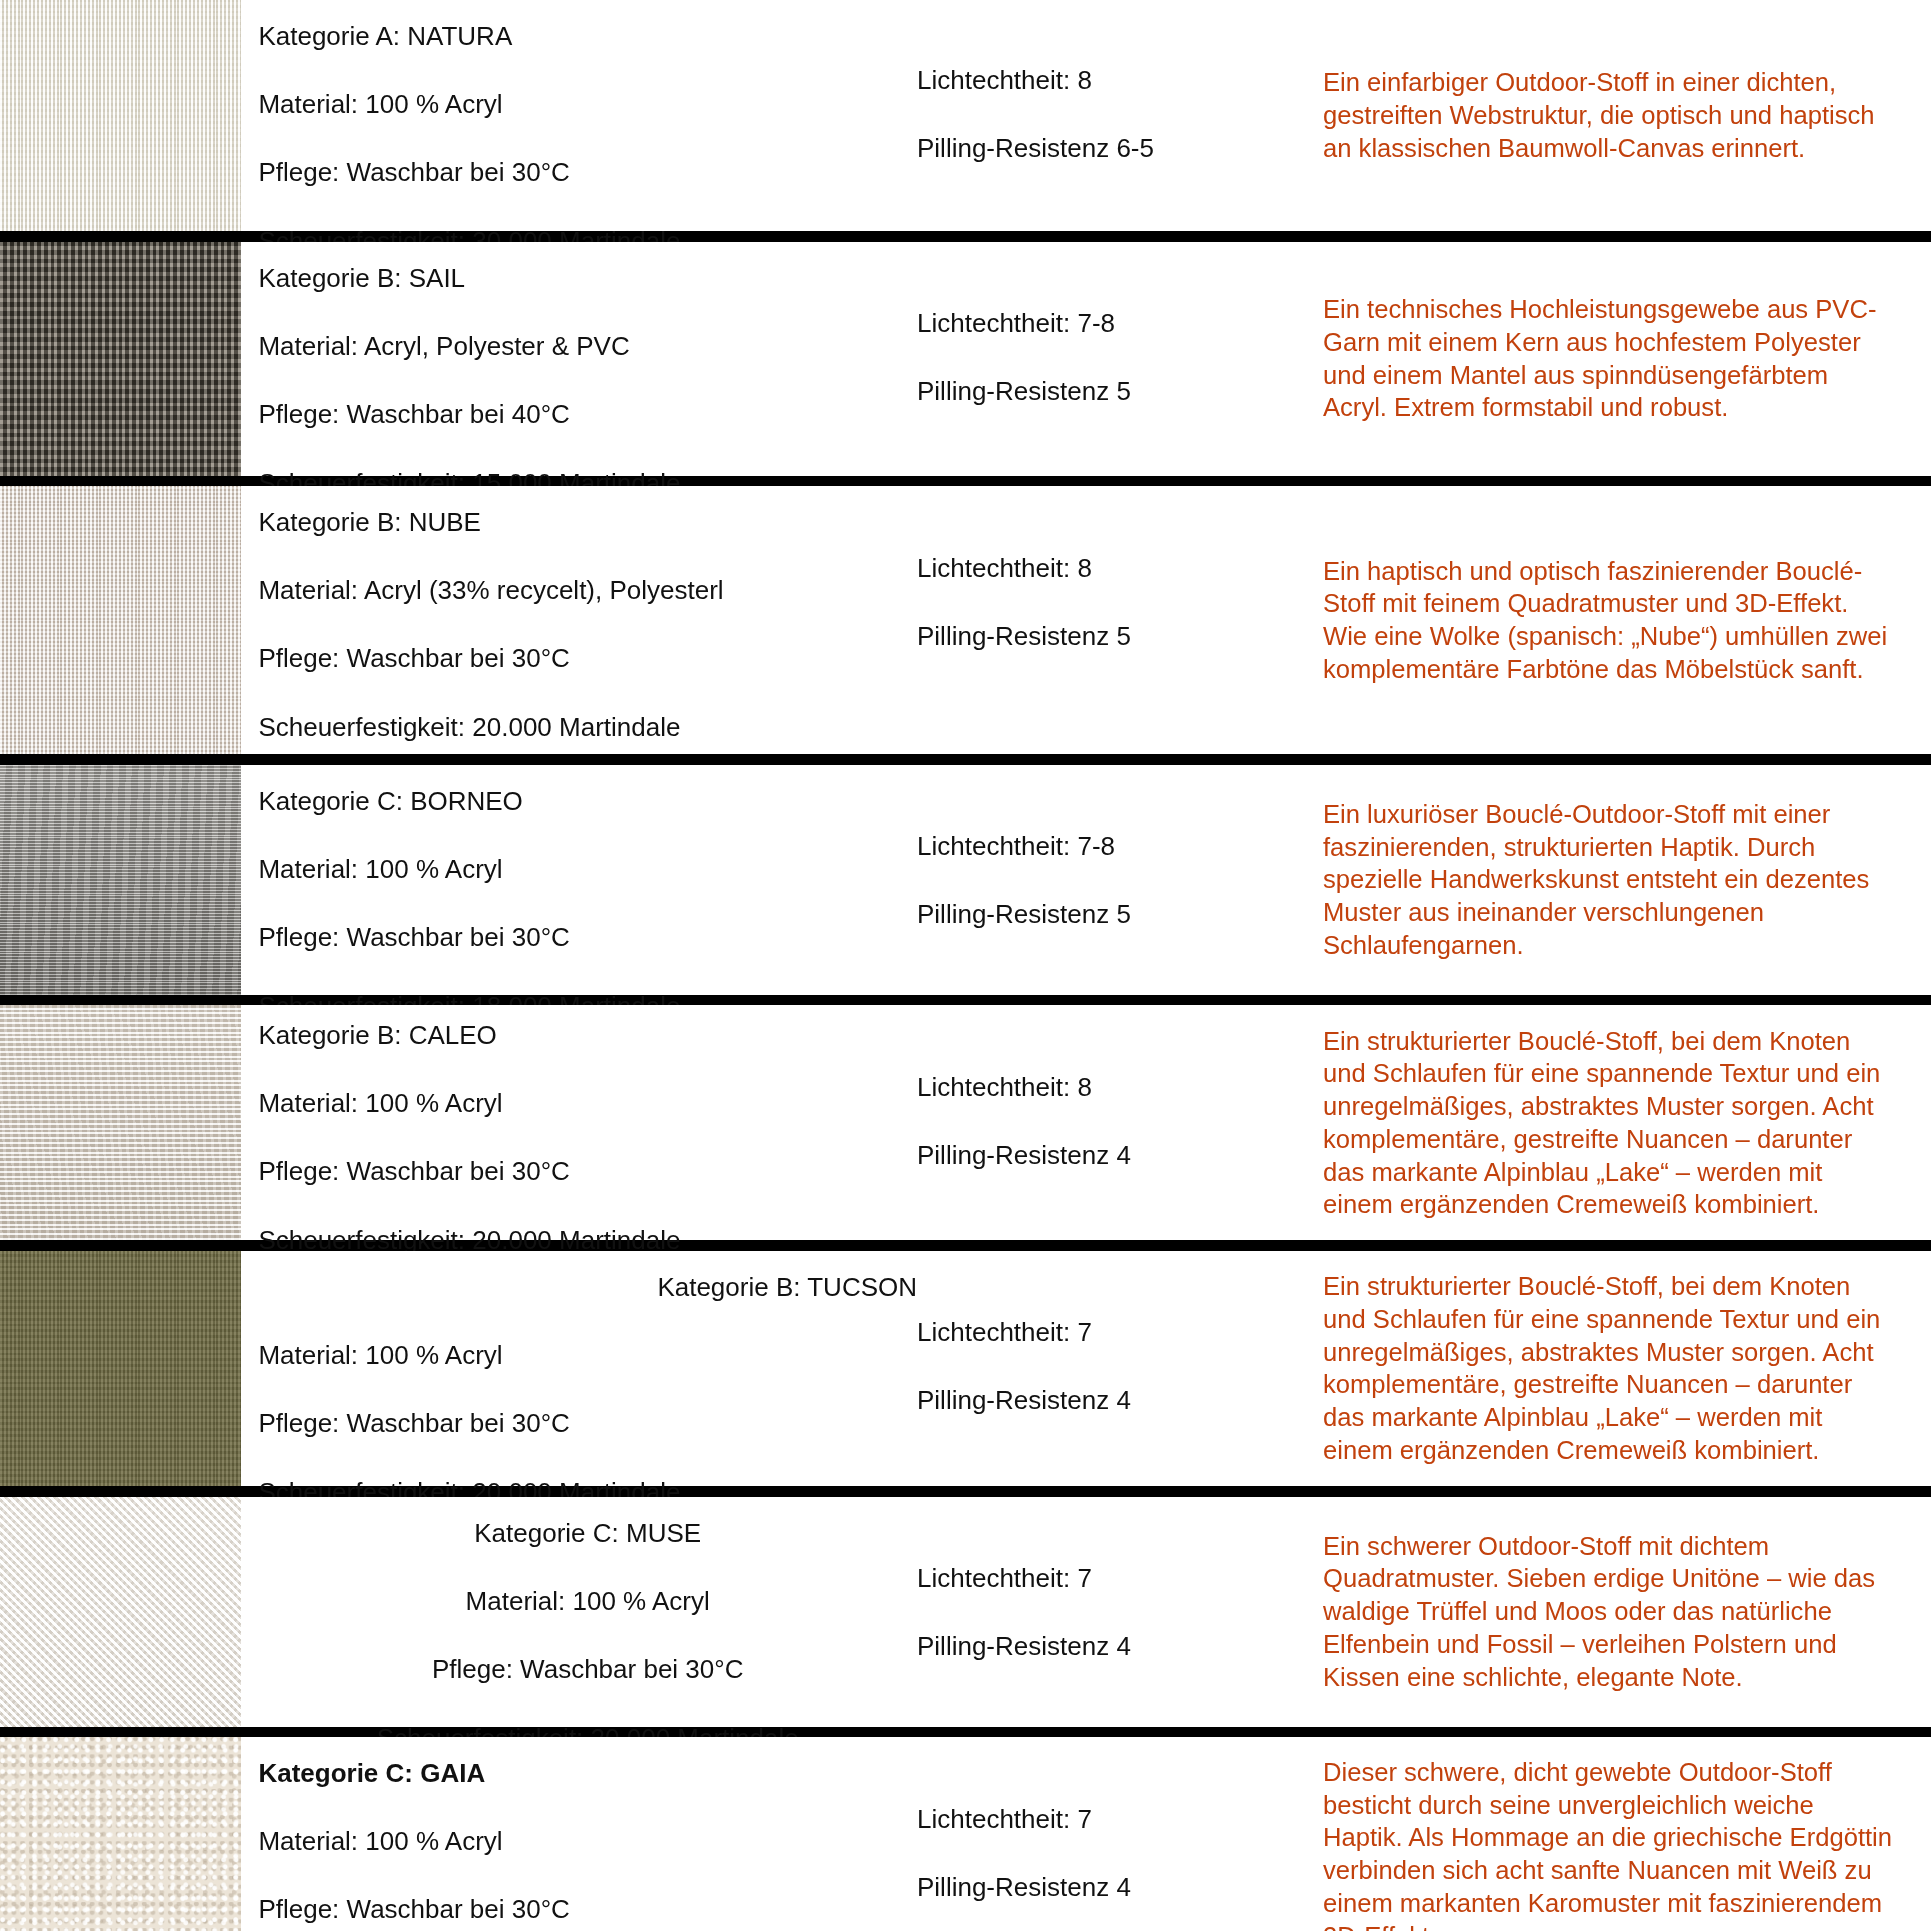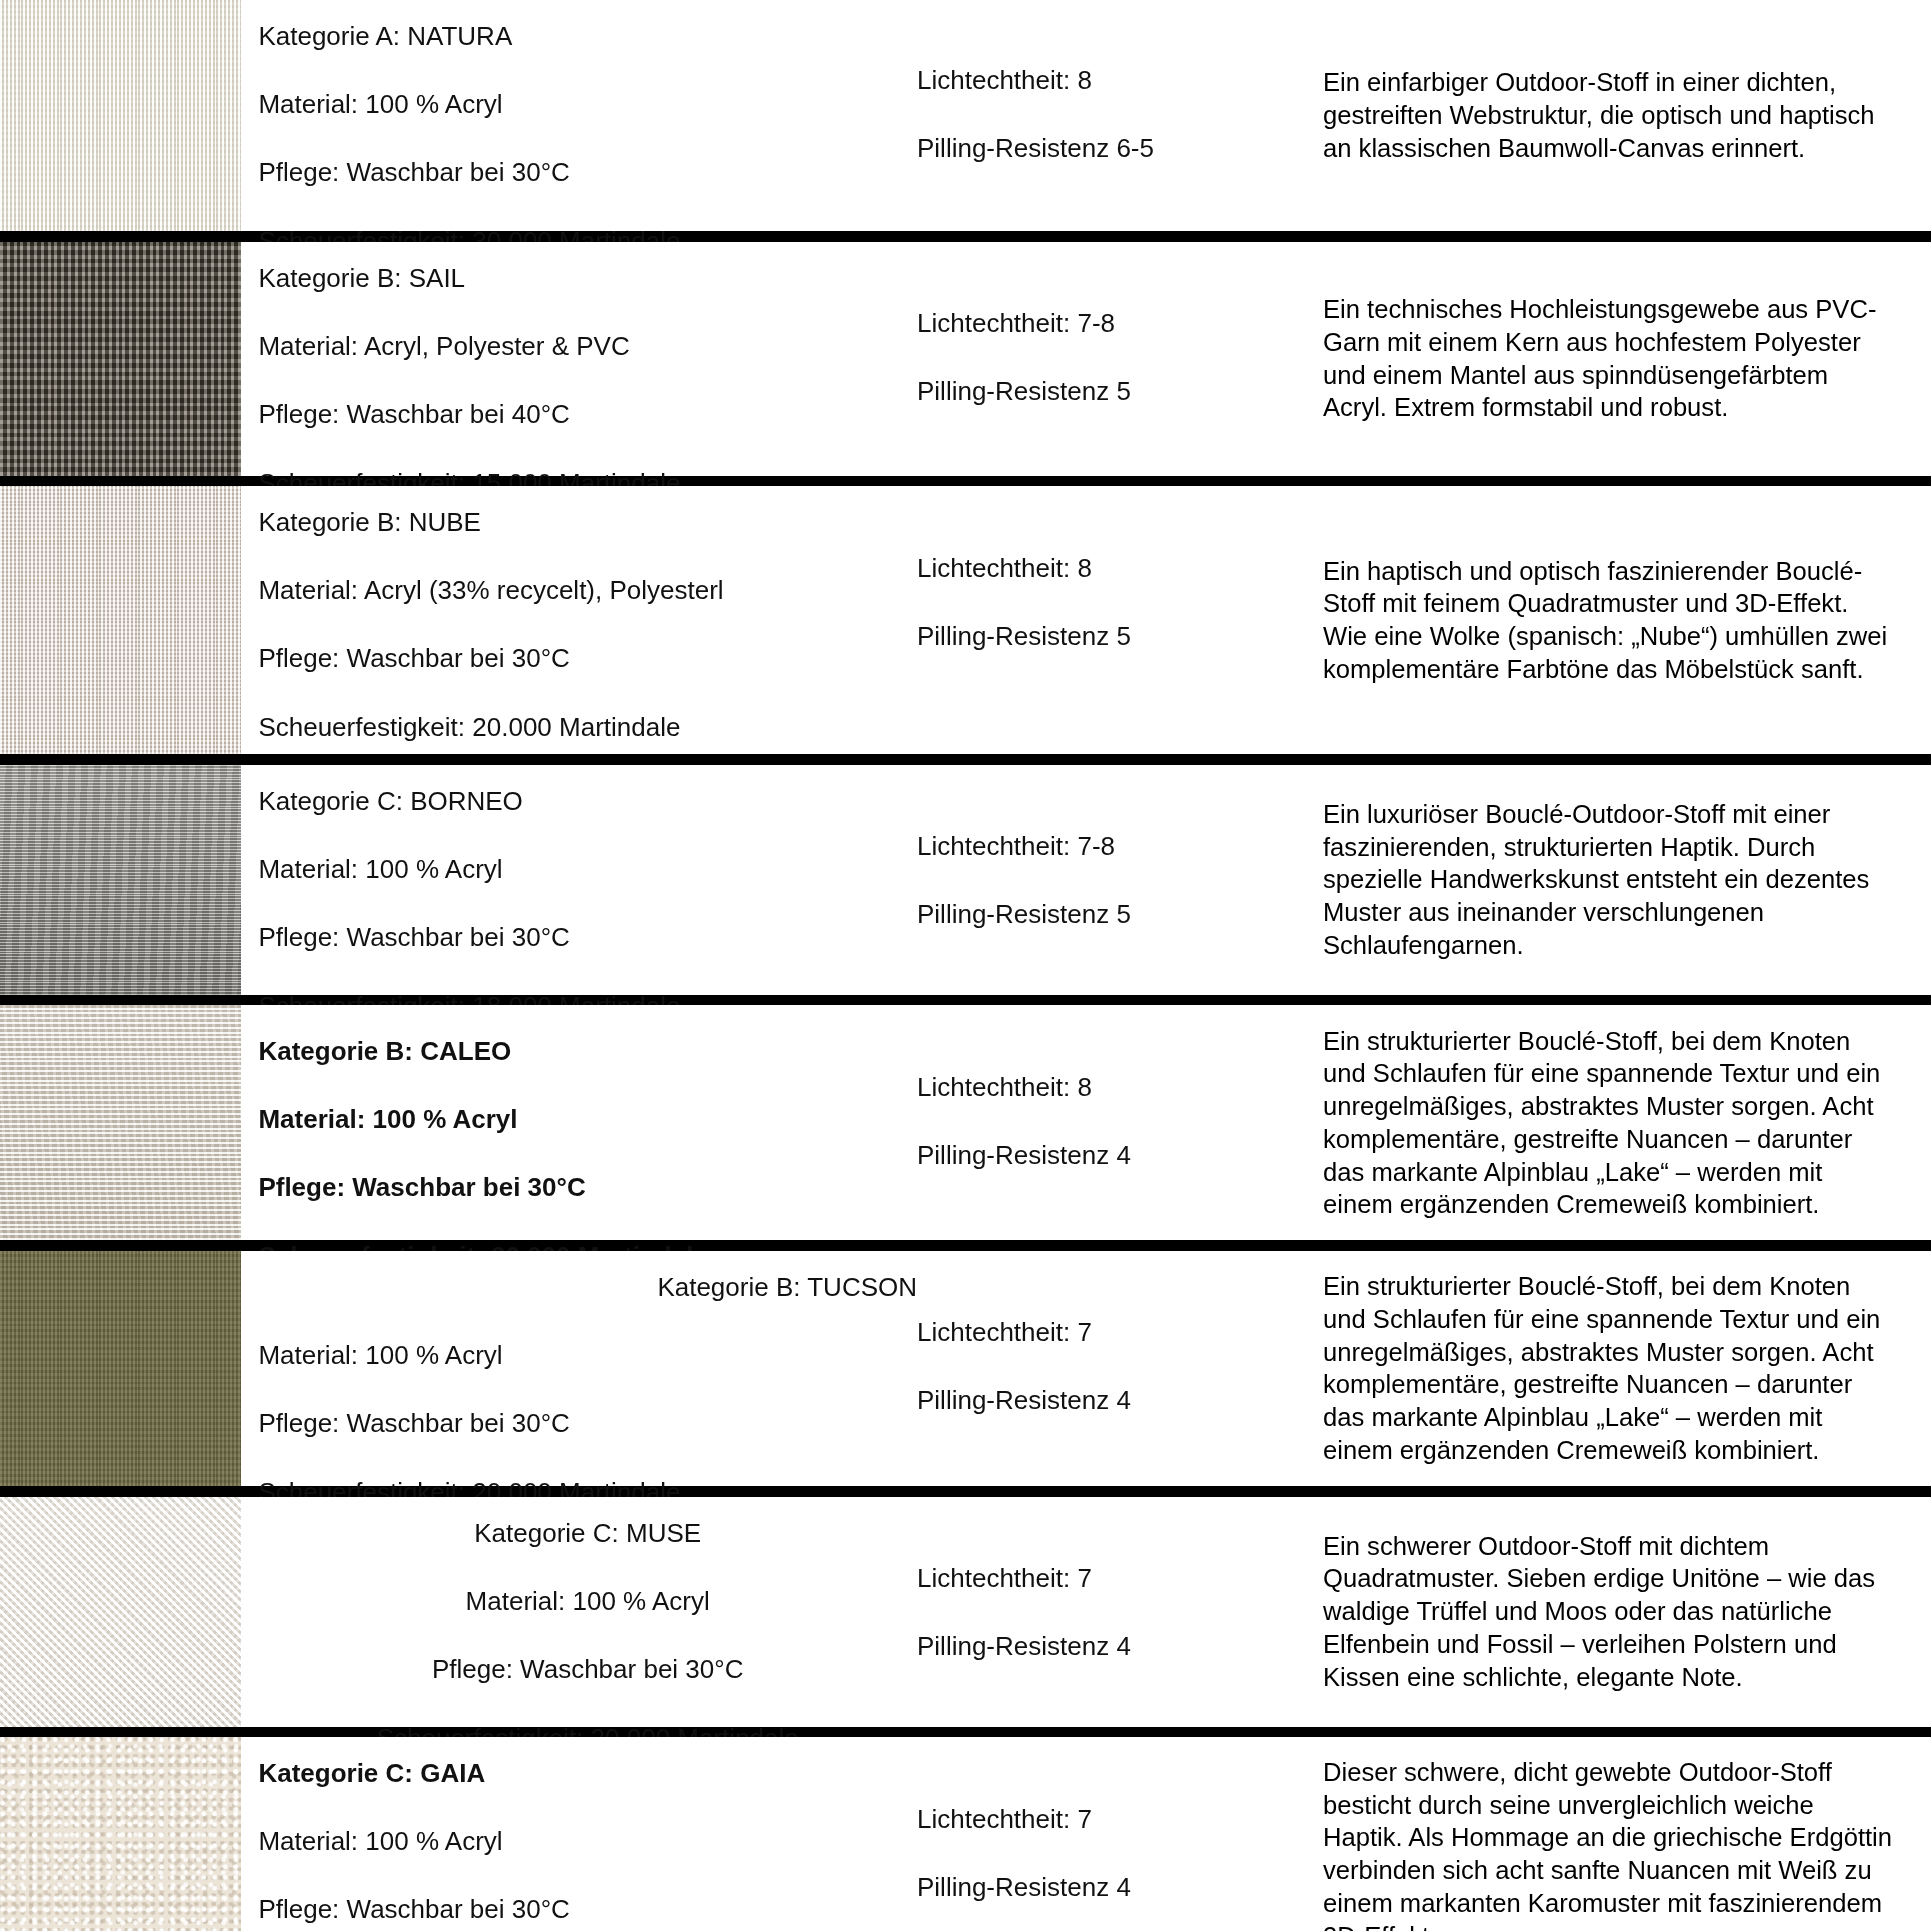--- a/index.html
+++ b/index.html
@@ -138,21 +138,21 @@
   .line {
     font-size: 26px;
     line-height: 1;
     color: #111111;
     white-space: nowrap;
   }
 
   .desc {
     font-size: 25.6px;
     line-height: 1.28;
-    color: #000000;
+    color: #c2410c;
   }
 </style>
 </head>
 <body>
 
 <div id="sheet">
     <div class="fabric-row" style="height: 231px;">
       <div class="swatch">
         <div class="tex tex-canvas"></div>
       </div>
@@ -234,21 +234,21 @@
           <div class="desc">Ein luxuriöser Bouclé-Outdoor-Stoff mit einer faszinierenden, strukturierten Haptik. Durch spezielle Handwerkskunst entsteht ein dezentes Muster aus ineinander verschlungenen Schlaufengarnen.</div>
         </div>
       </div>
     </div>
     <div class="row-divider" style="background: rgb(0, 0, 0);"></div>
     <div class="fabric-row" style="height: 235px;">
       <div class="swatch">
         <div class="tex tex-caleo"></div>
       </div>
       <div class="row-body">
-        <div class="col-specs" style="padding-top: 19px; font-weight: bold;">
+        <div class="col-specs" style="padding-top: 3px;">
           <div class="line" style="margin-top: 13.5px;">Kategorie B: CALEO</div>
           <div class="line" style="margin-top: 42px;">Material: 100 % Acryl</div>
           <div class="line" style="margin-top: 42px;">Pflege: Waschbar bei 30°C</div>
           <div class="line" style="margin-top: 43px;">Scheuerfestigkeit: 20.000 Martindale</div>
         </div>
         <div class="col-tests" style="padding-top: 55px;">
           <div class="line" style="margin-top: 13.5px;">Lichtechtheit: 8</div>
           <div class="line" style="margin-top: 42px;">Pilling-Resistenz 4</div>
         </div>
         <div class="col-desc">

